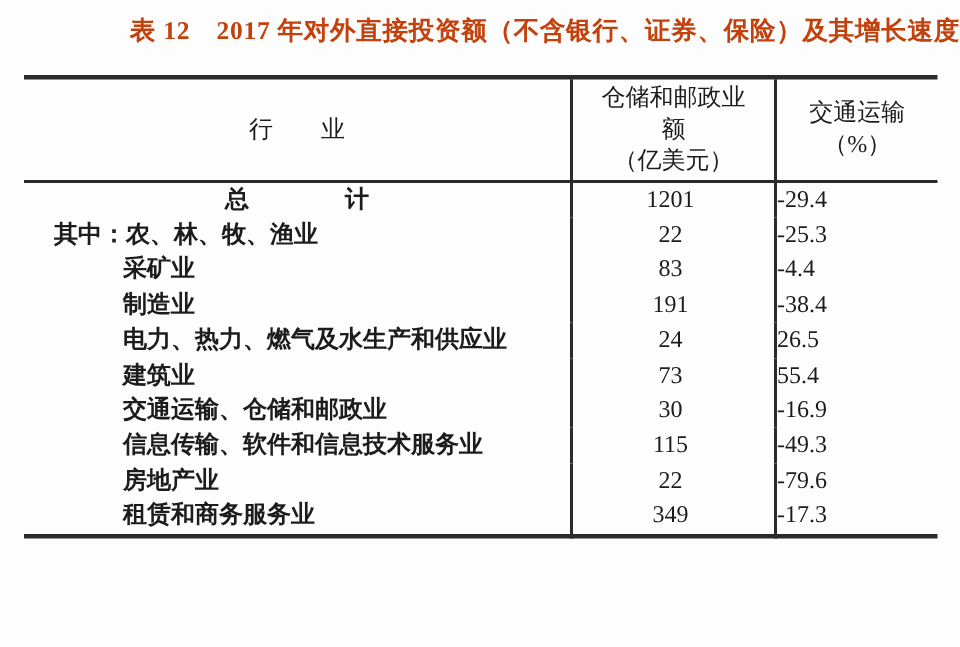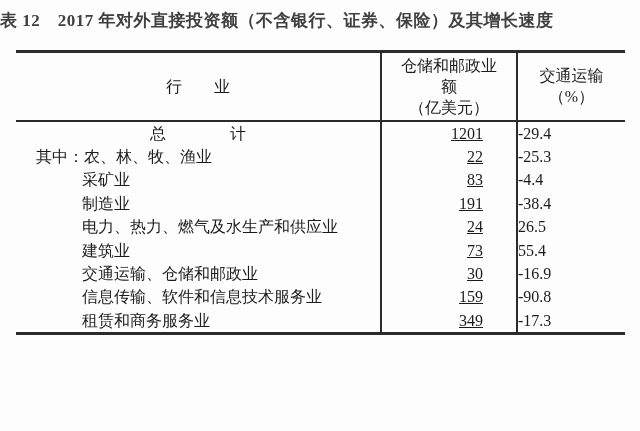--- a/index.html
+++ b/index.html
@@ -7,25 +7,25 @@
     width: 640px; height: 431px;
     background: #fdfdfd;
     font-family: "Liberation Serif", "DejaVu Serif", serif;
     color: #1c1c1c;
     overflow: hidden;
     position: relative;
   }
   .doc-title {
     position: absolute;
     top: 9px; left: 0; width: 640px;
-    text-align: left;
+    text-align: right;
     font-size: 17px;
     font-weight: bold;
     letter-spacing: 0.5px;
-    color: #404040;
+    color: #c2410c;
   }
   table.stat-table {
     position: absolute;
     left: 16px; top: 50px;
     width: 609px;
     border-collapse: collapse;
     table-layout: fixed;
     border-top: 3px solid #2b2b2b;
     border-bottom: 3px solid #2b2b2b;
   }
@@ -45,24 +45,24 @@
   thead th.h-amount, tbody td.amount { border-left: 2px solid #2b2b2b; }
   thead th.h-growth, tbody td.growth { border-left: 2px solid #2b2b2b; }
   tbody td {
     height: 23.4px;
     font-size: 16px;
     line-height: 23.4px;
     vertical-align: middle;
     white-space: nowrap;
     overflow: hidden;
   }
-  tbody td.industry { text-align: left; padding-left: 66px; }
+  tbody td.industry { text-align: left; padding-left: 66px; font-weight: bold; }
   tr.row-subhead td.industry { padding-left: 20px; }
   tr.row-total td.industry { text-align: center; padding-left: 0; }
-  tbody td.amount { text-align: right; padding-right: 33px; text-decoration: underline; }
+  tbody td.amount { text-align: center; padding-right: 4px; }
   tbody td.growth { text-align: left; padding-right: 5px; }
 </style>
 </head>
 <body>
 
 <div class="doc-title">表 12　2017 年对外直接投资额（不含银行、证券、保险）及其增长速度</div>
 
 <table class="stat-table">
   <colgroup>
     <col class="c-industry">
@@ -110,22 +110,27 @@
       <td class="amount">73</td>
       <td class="growth">55.4</td>
     </tr>
     <tr>
       <td class="industry">交通运输、仓储和邮政业</td>
       <td class="amount">30</td>
       <td class="growth">-16.9</td>
     </tr>
     <tr>
       <td class="industry">信息传输、软件和信息技术服务业</td>
-      <td class="amount">159</td>
-      <td class="growth">-90.8</td>
+      <td class="amount">115</td>
+      <td class="growth">-49.3</td>
+    </tr>
+    <tr>
+      <td class="industry">房地产业</td>
+      <td class="amount">22</td>
+      <td class="growth">-79.6</td>
     </tr>
     <tr>
       <td class="industry">租赁和商务服务业</td>
       <td class="amount">349</td>
       <td class="growth">-17.3</td>
     </tr>
   </tbody>
 </table>
 
 </body></html>

